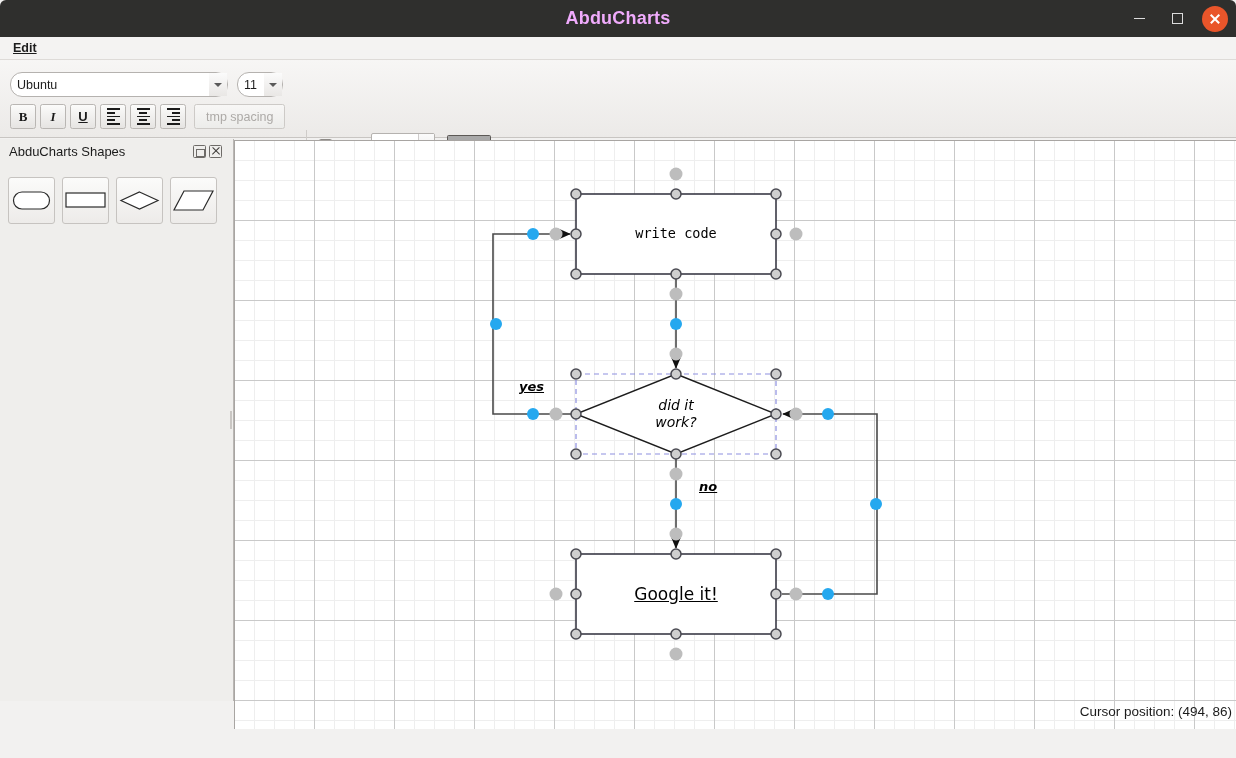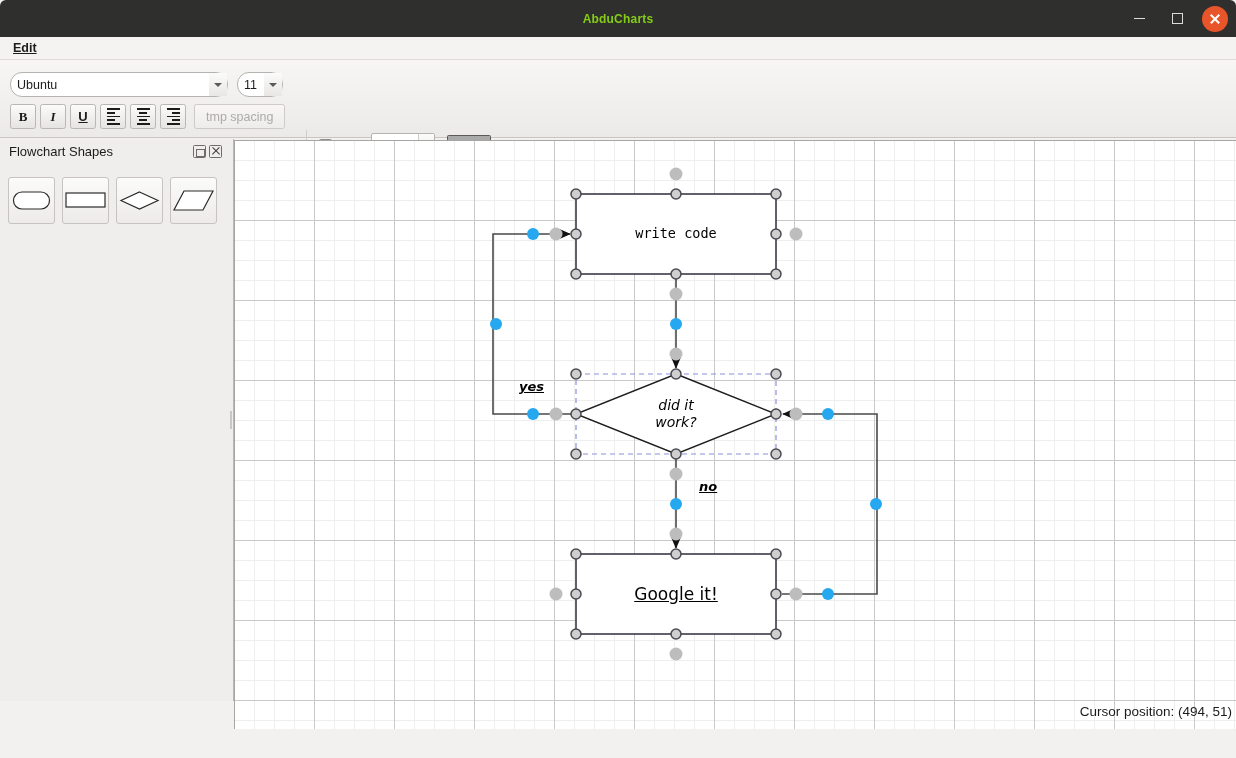--- a/index.html
+++ b/index.html
@@ -13,21 +13,21 @@
   #app { position: relative; width: 1236px; height: 758px; }
 
   
   .titlebar {
     position: absolute; left: 0; top: 0; width: 1236px; height: 37px;
     background: #2f2f2d;
     border-top-left-radius: 6px; border-top-right-radius: 6px;
     display: flex; align-items: center; justify-content: center;
   }
   .titlebar-title {
-    color: #84cc16; font-size: 12px; font-weight: bold;
+    color: #f0abfc; font-size: 18px; font-weight: bold;
     letter-spacing: .2px;
   }
   .win-buttons {
     position: absolute; right: 8px; top: 0; height: 37px;
     display: flex; align-items: center; gap: 12px;
   }
   .win-btn {
     width: 26px; height: 26px; display: flex;
     align-items: center; justify-content: center;
     color: #e8e8e8;
@@ -392,21 +392,21 @@
 
     <div class="chk-row c2">
       <span class="checkbox checked"></span>
       <span class="chk-label"><u>Background</u></span>
       <span class="swatch" id="bg-swatch" style="margin-left: 70px; background: rgb(255, 255, 255);"></span>
     </div>
   </div>
 
   <div class="dock">
     <div class="dock-header">
-      <span class="dock-title">Flowchart Shapes</span>
+      <span class="dock-title">AbduCharts Shapes</span>
       <span class="dock-icons">
         <span class="dock-ic float"></span>
         <span class="dock-ic close"></span>
       </span>
     </div>
     <div class="shape-strip">
       <div class="shape-btn">
         <svg width="41" height="41" viewBox="0 0 41 41">
             <rect x="2.5" y="12" width="36" height="17" rx="8.5" ry="8.5" fill="#fff" stroke="#2b2b2b" stroke-width="1.2"></rect>
           </svg>
@@ -517,16 +517,16 @@
       <div class="node-label lbl-write" style="left:341px; top:85px; width:200px;">write code</div>
       <div class="node-label lbl-google" style="left:341px; top:443px; width:200px;">Google it!</div>
       <div class="node-label lbl-did" style="left:341px; top:256px; width:200px;">did it
 work?</div>
 
       <div class="edge-label" style="left:284px; top:238px;text-align:right;">yes</div>
       <div class="edge-label" style="left:464px; top:338px;">no</div>
     </div>
   </div>
 
-  <div class="cursor-pos">Cursor position: (494, 51)</div>
+  <div class="cursor-pos">Cursor position: (494, 86)</div>
 
 
 </div>
 
 </body></html>

